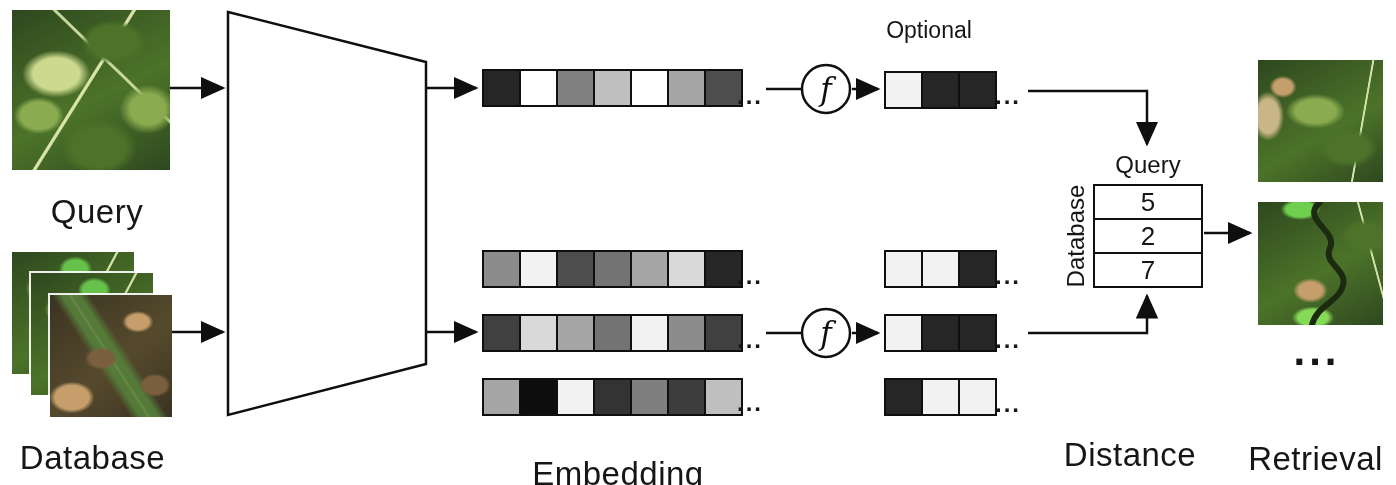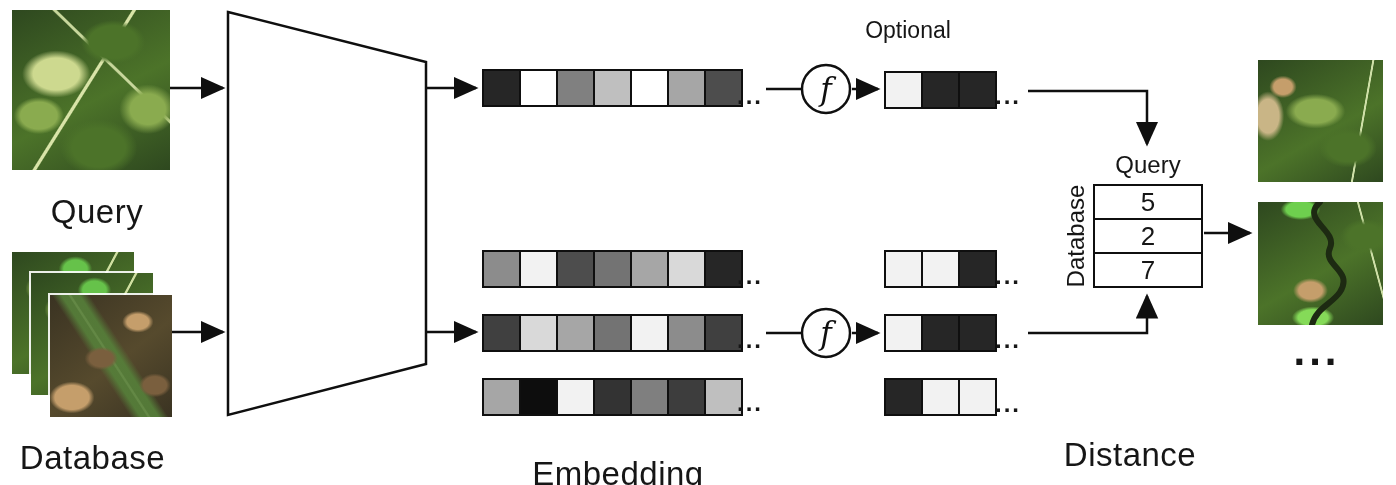--- a/index.html
+++ b/index.html
@@ -187,21 +187,21 @@
       <div class="cell" style="background: rgb(127, 127, 127);"></div>
       <div class="cell" style="background: rgb(61, 61, 61);"></div>
       <div class="cell" style="background: rgb(191, 191, 191);"></div>
     </div>
 
   <div class="dots" style="left:728px;top:84px;">...</div>
   <div class="dots" style="left:728px;top:264px;">...</div>
   <div class="dots" style="left:728px;top:328px;">...</div>
   <div class="dots" style="left:728px;top:391px;">...</div>
 
-  <div class="smalllabel" style="left:848px;top:16px;width:120px;height:28px;">Optional</div>
+  <div class="smalllabel" style="left:869px;top:16px;width:120px;height:28px;">Optional</div>
   <div class="fsym" style="left:804px;top:67px;">f</div>
   <div class="fsym" style="left:804px;top:311px;">f</div>
 
   <div class="cellrow" style="left:884px;top:71px;">
       <div class="cell" style="background: rgb(242, 242, 242);"></div>
       <div class="cell" style="background: rgb(38, 38, 38);"></div>
       <div class="cell" style="background: rgb(38, 38, 38);"></div>
     </div>
   <div class="cellrow" style="left:884px;top:250px;">
       <div class="cell" style="background: rgb(242, 242, 242);"></div>
@@ -235,13 +235,14 @@
   <div class="sat sat-ret-top abs" style="left:1258px;top:60px;width:125px;height:122px;"></div>
   <div class="sat sat-ret-bottom abs" style="left:1258px;top:202px;width:125px;height:123px;">
     <svg class="river" width="125" height="123" viewBox="0 0 125 123">
       <path d="M62,0 C42,18 80,28 72,46 C64,64 96,68 82,90 C74,102 58,106 54,123" fill="none" stroke="#1d2a12" stroke-width="6" stroke-linecap="round"></path>
     </svg>
   </div>
   <div class="dots dots-big" style="left:1272px;top:330px;">...</div>
 
   <div class="biglabel" style="left:520px;top:455px;width:196px;height:38px;">Embedding</div>
   <div class="biglabel" style="left:1050px;top:436px;width:160px;height:38px;">Distance</div>
+  <div class="biglabel" style="left:1235px;top:440px;width:161px;height:38px;">Retrieval</div>
 </div>
 
 </body></html>

